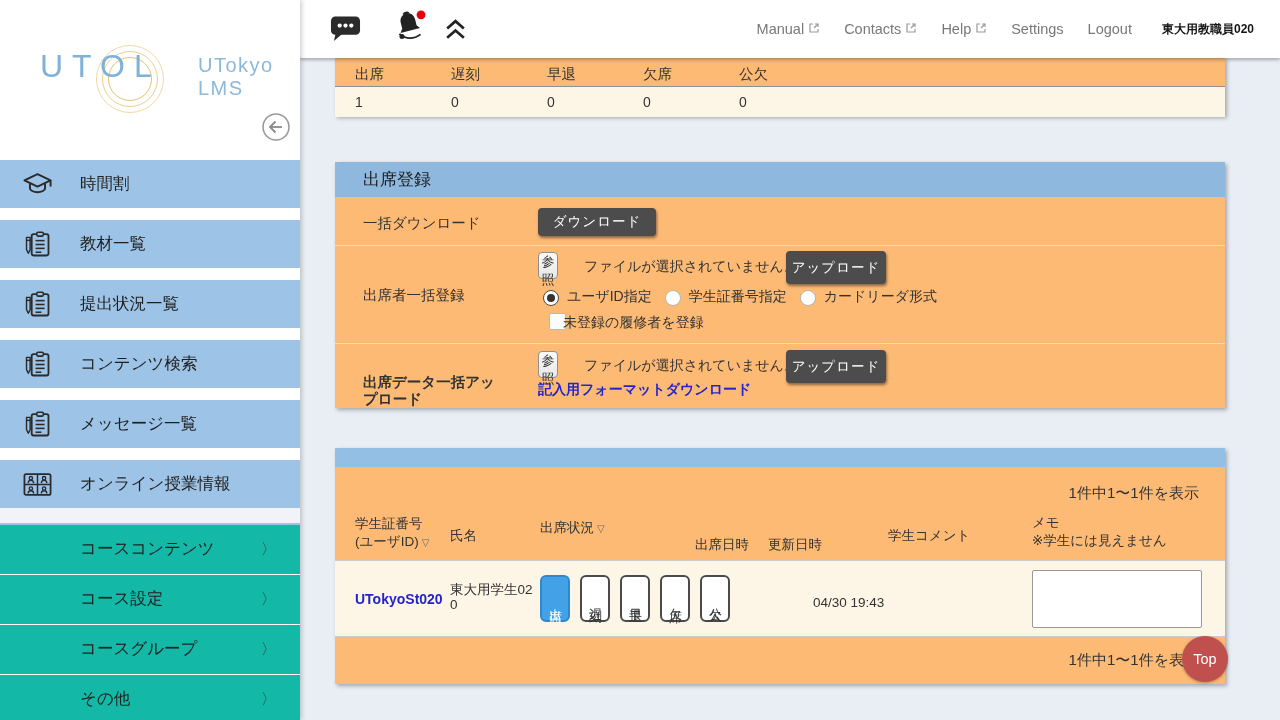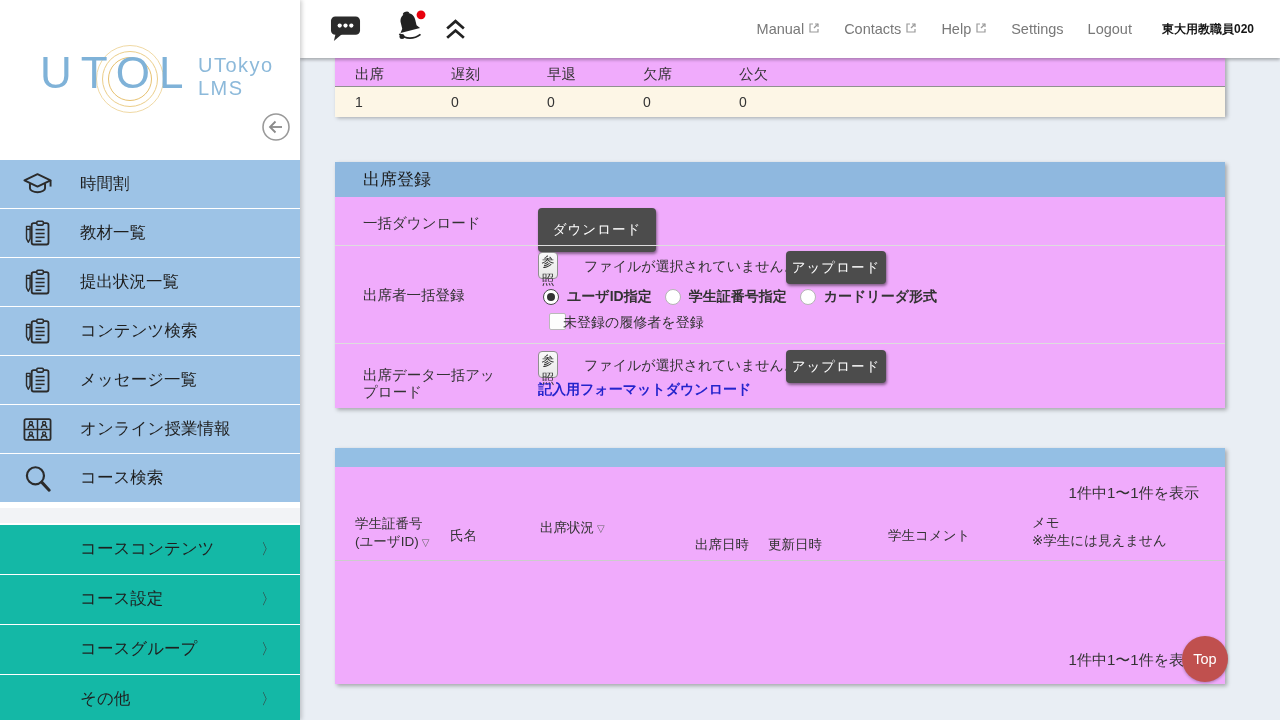--- a/index.html
+++ b/index.html
@@ -6,50 +6,50 @@
   html,body { width:1280px; height:720px; overflow:hidden; }
   body { font-family:"Liberation Sans","DejaVu Sans",sans-serif; }
   #screen { position:relative; width:1280px; height:720px; background:#e9eef4; overflow:hidden; }
 
   
   .sidebar { position:absolute; left:0; top:0; width:300px; height:720px; background:#ffffff; z-index:5; box-shadow:2px 0 4px rgba(0,0,0,.18); }
   .logo-wrap { position:absolute; left:0; top:0; width:300px; height:158px; }
   .logo-rings { position:absolute; left:96px; top:45px; width:68px; height:68px; border:1px solid #f0dCA8; border-color:#f0d9a4; border-radius:50%; display:flex; align-items:center; justify-content:center; }
   .logo-rings .r2 { width:56px; height:56px; border:1px solid #ecce8a; border-radius:50%; display:flex; align-items:center; justify-content:center; }
   .logo-rings .r3 { width:44px; height:44px; border:1px solid #e7c170; border-radius:50%; }
-  .logo-main { position:absolute; left:40px; top:48px; font-size:44px; font-weight:200; letter-spacing:9px; color:#7fb2d8; }
+  .logo-main { position:absolute; left:40px; top:48px; font-size:32px; font-weight:200; letter-spacing:9px; color:#7fb2d8; }
   .logo-sub { position:absolute; left:198px; top:54px; color:#8cb9da; font-size:20px; line-height:23px; letter-spacing:1.5px; }
   .collapse-btn { position:absolute; left:260px; top:112px; width:32px; height:32px; background:transparent; border:none; cursor:pointer; }
-  .nav-list { position:absolute; left:0; top:160px; width:300px; display:flex; flex-direction:column; row-gap:1px; }
+  .nav-list { position:absolute; left:0; top:160px; width:300px; display:flex; flex-direction:column; row-gap:12px; }
   .nav-item { height:48px; background:#9dc3e6; display:flex; align-items:center; cursor:pointer; }
   .nav-item .ni-icon { width:34px; margin-left:20px; display:flex; align-items:center; justify-content:center; }
   .nav-item .ni-label { margin-left:26px; font-size:16.5px; color:#1f1f1f; }
   .side-gap { position:absolute; left:0; top:508px; width:300px; height:15px; background:#f2f3f6; }
   .group-list { position:absolute; left:0; top:525px; width:300px; display:flex; flex-direction:column; row-gap:1.5px; }
   .group-item { height:48.5px; background:#14b8a6; display:flex; align-items:center; cursor:pointer; position:relative; }
   .group-item .gi-label { margin-left:80px; font-size:16.5px; color:#1f1f1f; }
   .group-item .gi-chev { position:absolute; right:24px; font-size:15px; color:#3a3a3a; }
 
   
   .topbar { position:absolute; left:300px; top:0; width:980px; height:58px; background:#ffffff; z-index:4; box-shadow:0 2px 3px rgba(0,0,0,.28); }
   .tb-iconbtn { position:absolute; background:transparent; border:none; cursor:pointer; }
   .tb-right { position:absolute; right:26px; top:0; height:58px; display:flex; align-items:center; column-gap:24px; }
   .tb-link { display:flex; align-items:center; column-gap:4px; font-size:14.5px; color:#787878; cursor:pointer; background:none; border:none; font-family:inherit; }
   .tb-user { font-size:12px; font-weight:bold; color:#151515; margin-left:6px; }
 
   
-  .card { position:absolute; background:#f0abfc; box-shadow:2px 2px 4px rgba(0,0,0,.30); }
+  .card { position:absolute; background:#fdba74; box-shadow:2px 2px 4px rgba(0,0,0,.30); }
   .hl { position:absolute; left:0; right:0; border-top:1px solid #ddd; }
   .lbl { font-size:14.5px; color:#333; }
   .btn-dark { position:absolute; background:#4c4c4c; color:#fff; border:none; border-radius:4px; font-size:13.5px; font-family:inherit; display:flex; align-items:center; justify-content:center; cursor:pointer; box-shadow:1px 2px 3px rgba(0,0,0,.45); letter-spacing:1px; }
   .btn-browse { position:absolute; width:20px; height:27px; background:linear-gradient(#fafafa,#e7e7e7); border:1px solid #8f8f8f; border-radius:4px; font-size:13px; font-family:inherit; color:#333; cursor:pointer; }
   .radio { width:16px; height:16px; border-radius:50%; border:1.5px solid #b5b5b5; background:#fff; display:inline-flex; align-items:center; justify-content:center; flex:none; }
   .radio.sel { border-color:#4a4a4a; }
   .radio.sel::after { content:""; width:8px; height:8px; border-radius:50%; background:#333; }
-  .rl { display:flex; align-items:center; column-gap:8px; cursor:pointer;font-weight:bold; }
+  .rl { display:flex; align-items:flex-end; column-gap:8px; cursor:pointer; }
   .checkbox { position:absolute; width:17px; height:17px; border:1.5px solid #b9b9b9; border-radius:2px; background:#fdfdfd; cursor:pointer; }
 
   
   .summary { left:335px; top:57px; width:890px; height:59px; border-top:1px solid #b4b4b4; }
   .sum-h { position:absolute; top:7px; font-size:14.5px; color:#333; }
   .sum-line { position:absolute; left:0; right:0; top:28px; border-top:1px solid #909090; }
   .sum-row { position:absolute; left:0; right:0; top:29px; height:30px; background:#fdf6e6; }
   .sum-v { position:absolute; top:7px; font-size:14px; color:#333; }
 
   
@@ -312,21 +312,21 @@
       <span class="sum-v" style="left:404px">0</span>
     </div>
   </div>
 
   <div class="card reg">
     <div class="reg-head">
       <span class="reg-title">出席登録</span>
     </div>
 
     <span class="lbl" style="position:absolute; left:28px; top:52px;">一括ダウンロード</span>
-    <button class="btn-dark" style="left:203px; top:46px; width:118px; height:44px;">ダウンロード</button>
+    <button class="btn-dark" style="left:203px; top:46px; width:118px; height:28px;">ダウンロード</button>
     <div class="hl" style="top:83px"></div>
 
     <span class="lbl" style="position:absolute; left:28px; top:124px;">出席者一括登録</span>
     <button class="btn-browse" style="left:203px; top:90px;">参照</button>
     <span class="nofile" style="left:249px; top:96px;">ファイルが選択されていません。</span>
     <button class="btn-dark" style="left:451px; top:89px; width:100px; height:33px;">アップロード</button>
     <div class="radio-row">
       <label class="rl">
         <span class="radio sel"></span>
         <span>ユーザID指定</span>
@@ -337,21 +337,21 @@
       </label>
       <label class="rl">
         <span class="radio"></span>
         <span>カードリーダ形式</span>
       </label>
     </div>
     <span class="checkbox" style="left:214px; top:151px;"></span>
     <span class="lbl" style="position:absolute; left:228px; top:152px; font-size:14px;">未登録の履修者を登録</span>
     <div class="hl" style="top:181px"></div>
 
-    <span class="lbl" style="position:absolute; left:28px; top:205px; width:140px; line-height:17px; word-break:break-all;">出席データ一括アップロード</span>
+    <span class="lbl" style="position:absolute; left:28px; top:212px; width:140px; line-height:17px; word-break:break-all;font-weight:bold;">出席データ一括アップロード</span>
     <button class="btn-browse" style="left:203px; top:189px;">参照</button>
     <span class="nofile" style="left:249px; top:195px;">ファイルが選択されていません。</span>
     <button class="btn-dark" style="left:451px; top:188px; width:100px; height:33px;">アップロード</button>
     <button class="fmt-link">記入用フォーマットダウンロード</button>
   </div>
 
   <div class="card att">
     <div class="att-strip"></div>
     <span class="count" style="top:36px">1件中1〜1件を表示</span>
 
@@ -365,19 +365,32 @@
     </span>
     <span class="th" style="left:360px; top:88px;">出席日時</span>
     <span class="th" style="left:433px; top:88px;">更新日時</span>
     <span class="th" style="left:553px; top:79px;">学生コメント</span>
     <span class="th" style="left:697px; top:66px;">
       <span>メモ</span><br>
       <span>※学生には見えません</span>
     </span>
     <div class="th-line"></div>
 
+    <div class="att-row">
+      <button class="sid-link">UTokyoSt020</button>
+      <span class="sname">東大用学生020</span>
+      <div class="status-group">
+        <button class="att-btn selected">出席</button>
+        <button class="att-btn">遅刻</button>
+        <button class="att-btn">早退</button>
+        <button class="att-btn">欠席</button>
+        <button class="att-btn">公欠</button>
+      </div>
+      <span class="att-time">04/30 19:43</span>
+      <textarea class="memo-box" style=""></textarea>
+    </div>
 
     <span class="count" style="top:203px">1件中1〜1件を表示</span>
   </div>
 
   <button class="top-btn">Top</button>
 
 </div>
 
 </body></html>

